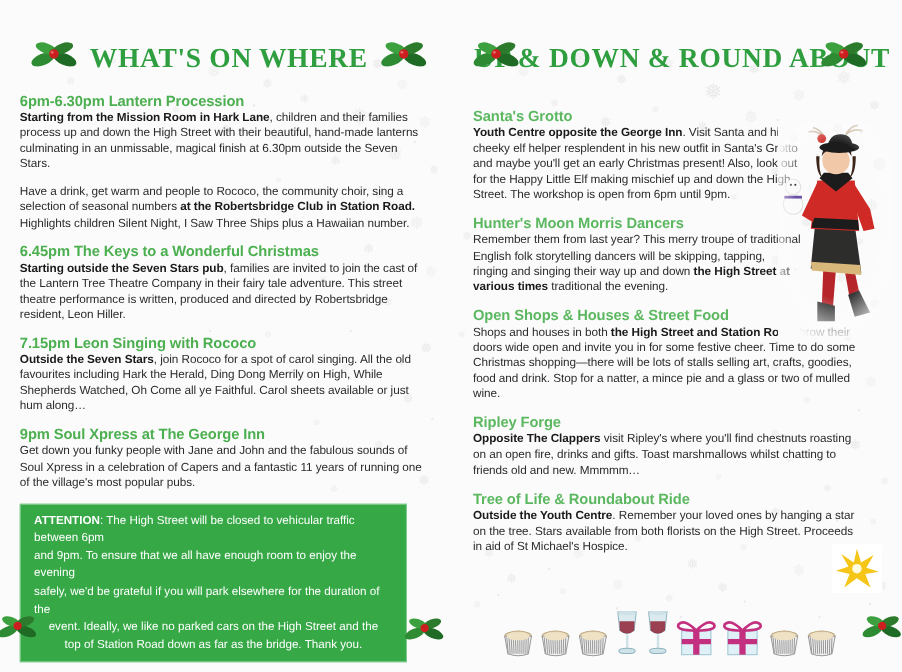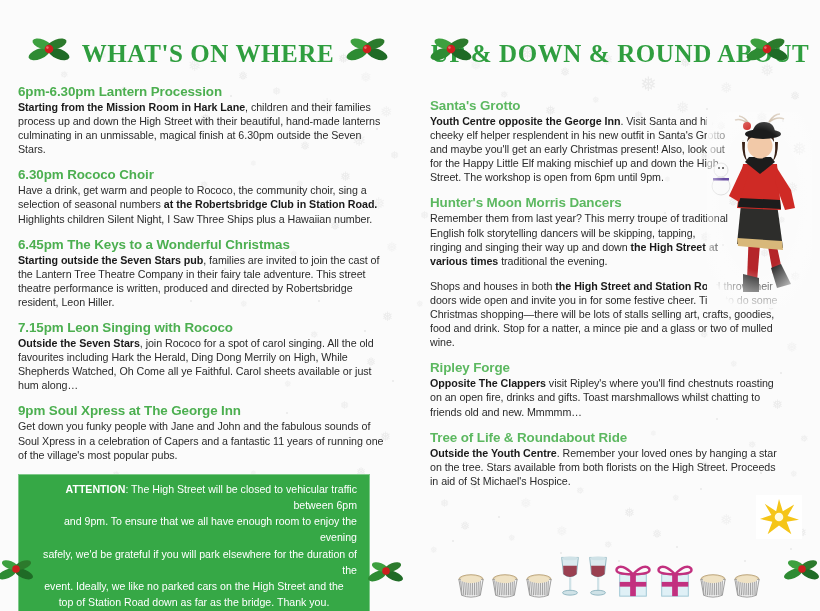--- a/index.html
+++ b/index.html
@@ -112,21 +112,21 @@
     font-size: 10.6px;
     line-height: 16.2px;
     padding: 6px 12px 7px 12px;
     text-align: center;
     width: 352px;
     box-sizing: border-box;
     position: relative;
     z-index: 3;
   }
   .attention b { font-weight: bold; }
-  .attention .l1 { text-align: right; }
+  .attention .l1 { text-align: left; }
 
   
   .holly-bottom {
     position: absolute;
     width: 36px;
     height: 30px;
     z-index: 4;
   }
 
   
@@ -330,21 +330,20 @@
     </div>
 
     <div class="list">
 
       <div class="entry">
         <h3>6pm-6.30pm Lantern Procession</h3>
         <p><b>Starting from the Mission Room in Hark Lane</b><span>, children and their families process up and down the High Street with their beautiful, hand-made lanterns culminating in an unmissable, magical finish at 6.30pm outside the Seven Stars.</span></p>
       </div>
 
       <div class="entry">
-        <h3>6.30pm Rococo Choir</h3>
         <p><span>Have a drink, get warm and people to Rococo, the community choir, sing a selection of seasonal numbers </span><b>at the Robertsbridge Club in Station Road.</b><span> Highlights children Silent Night, I Saw Three Ships plus a Hawaiian number.</span></p>
       </div>
 
       <div class="entry">
         <h3>6.45pm The Keys to a Wonderful Christmas</h3>
         <p><b>Starting outside the Seven Stars pub</b><span>, families are invited to join the cast of the Lantern Tree Theatre Company in their fairy tale adventure. This street theatre performance is written, produced and directed by Robertsbridge resident, Leon Hiller.</span></p>
       </div>
 
       <div class="entry">
         <h3>7.15pm Leon Singing with Rococo</h3>
@@ -400,20 +399,21 @@
         <h3>Santa's Grotto</h3>
         <p><b>Youth Centre opposite the George Inn</b><span>. Visit Santa and his cheeky elf helper resplendent in his new outfit in Santa's Grotto and maybe you'll get an early Christmas present! Also, look out for the Happy Little Elf making mischief up and down the High Street. The workshop is open from 6pm until 9pm.</span></p>
       </div>
 
       <div class="entry">
         <h3>Hunter's Moon Morris Dancers</h3>
         <p><span>Remember them from last year? This merry troupe of traditional English folk storytelling dancers will be skipping, tapping, ringing and singing their way up and down </span><b>the High Street at various times</b><span> traditional the evening.</span></p>
       </div>
 
       <div class="entry wider">
+        <h3>Open Shops &amp; Houses &amp; Street Food</h3>
         <p><span>Shops and houses in both </span><b>the High Street and Station Road</b><span> throw their doors wide open and invite you in for some festive cheer. Time to do some Christmas shopping—there will be lots of stalls selling art, crafts, goodies, food and drink. Stop for a natter, a mince pie and a glass or two of mulled wine.</span></p>
       </div>
 
       <div class="entry wider">
         <h3>Ripley Forge</h3>
         <p><b>Opposite The Clappers</b><span> visit Ripley's where you'll find chestnuts roasting on an open fire, drinks and gifts. Toast marshmallows whilst chatting to friends old and new. Mmmmm…</span></p>
       </div>
 
       <div class="entry wider">
         <h3>Tree of Life &amp; Roundabout Ride</h3>

